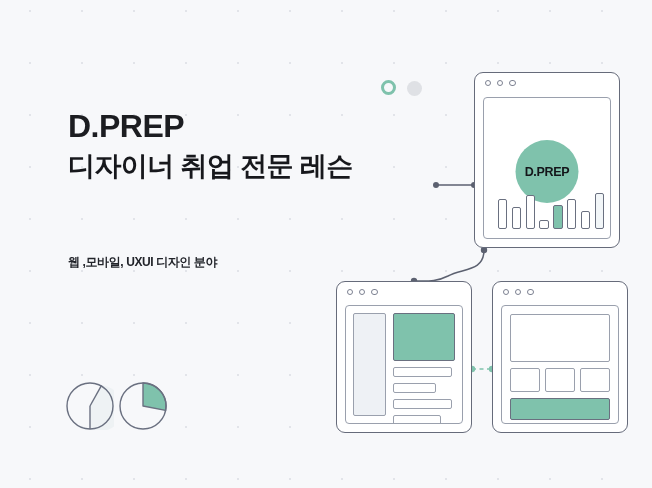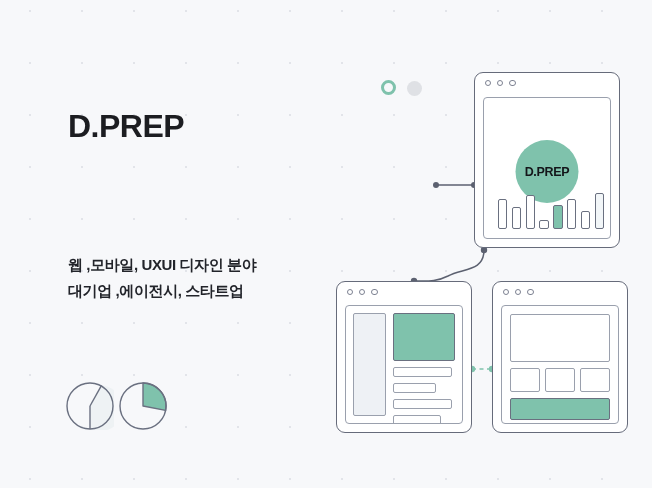--- a/index.html
+++ b/index.html
@@ -51,21 +51,21 @@
     white-space: nowrap;
   }
 
   #sub-block {
     position: absolute;
     left: 50px;
     top: 252px;
     width: 300px;
   }
   .sub-line {
-    font-size: 15px;
+    font-size: 12px;
     font-weight: 700;
     color: #22242a;
     line-height: 1.72;
     letter-spacing: -0.4px;
     white-space: nowrap;
   }
   .sub-line.highlight {
     position: relative;
     display: inline-block;
     text-decoration: underline;
@@ -257,25 +257,25 @@
     pointer-events: none;
   }
 </style>
 </head>
 <body>
 
 <div id="stage">
 
   <div id="copy">
     <div id="brand-title">D.PREP</div>
+    <div id="headline">디자이너 취업 전문 레슨</div>
   </div>
 
   <div id="sub-block">
     <div class="sub-line">웹 ,모바일, UXUI 디자인 분야</div>
-    <div class="sub-line">대기업 ,에이전시, 스타트업</div>
     <div style="line-height:1.72;">
       <span class="sub-line highlight">
         <span class="hl-bar"></span>
       </span>
     </div>
   </div>
 
   <div id="pies">
     <div class="pie-wrap" style="left:0px; top:0px;">
       <svg class="pie-svg" width="48" height="48" viewBox="0 0 48 48">

